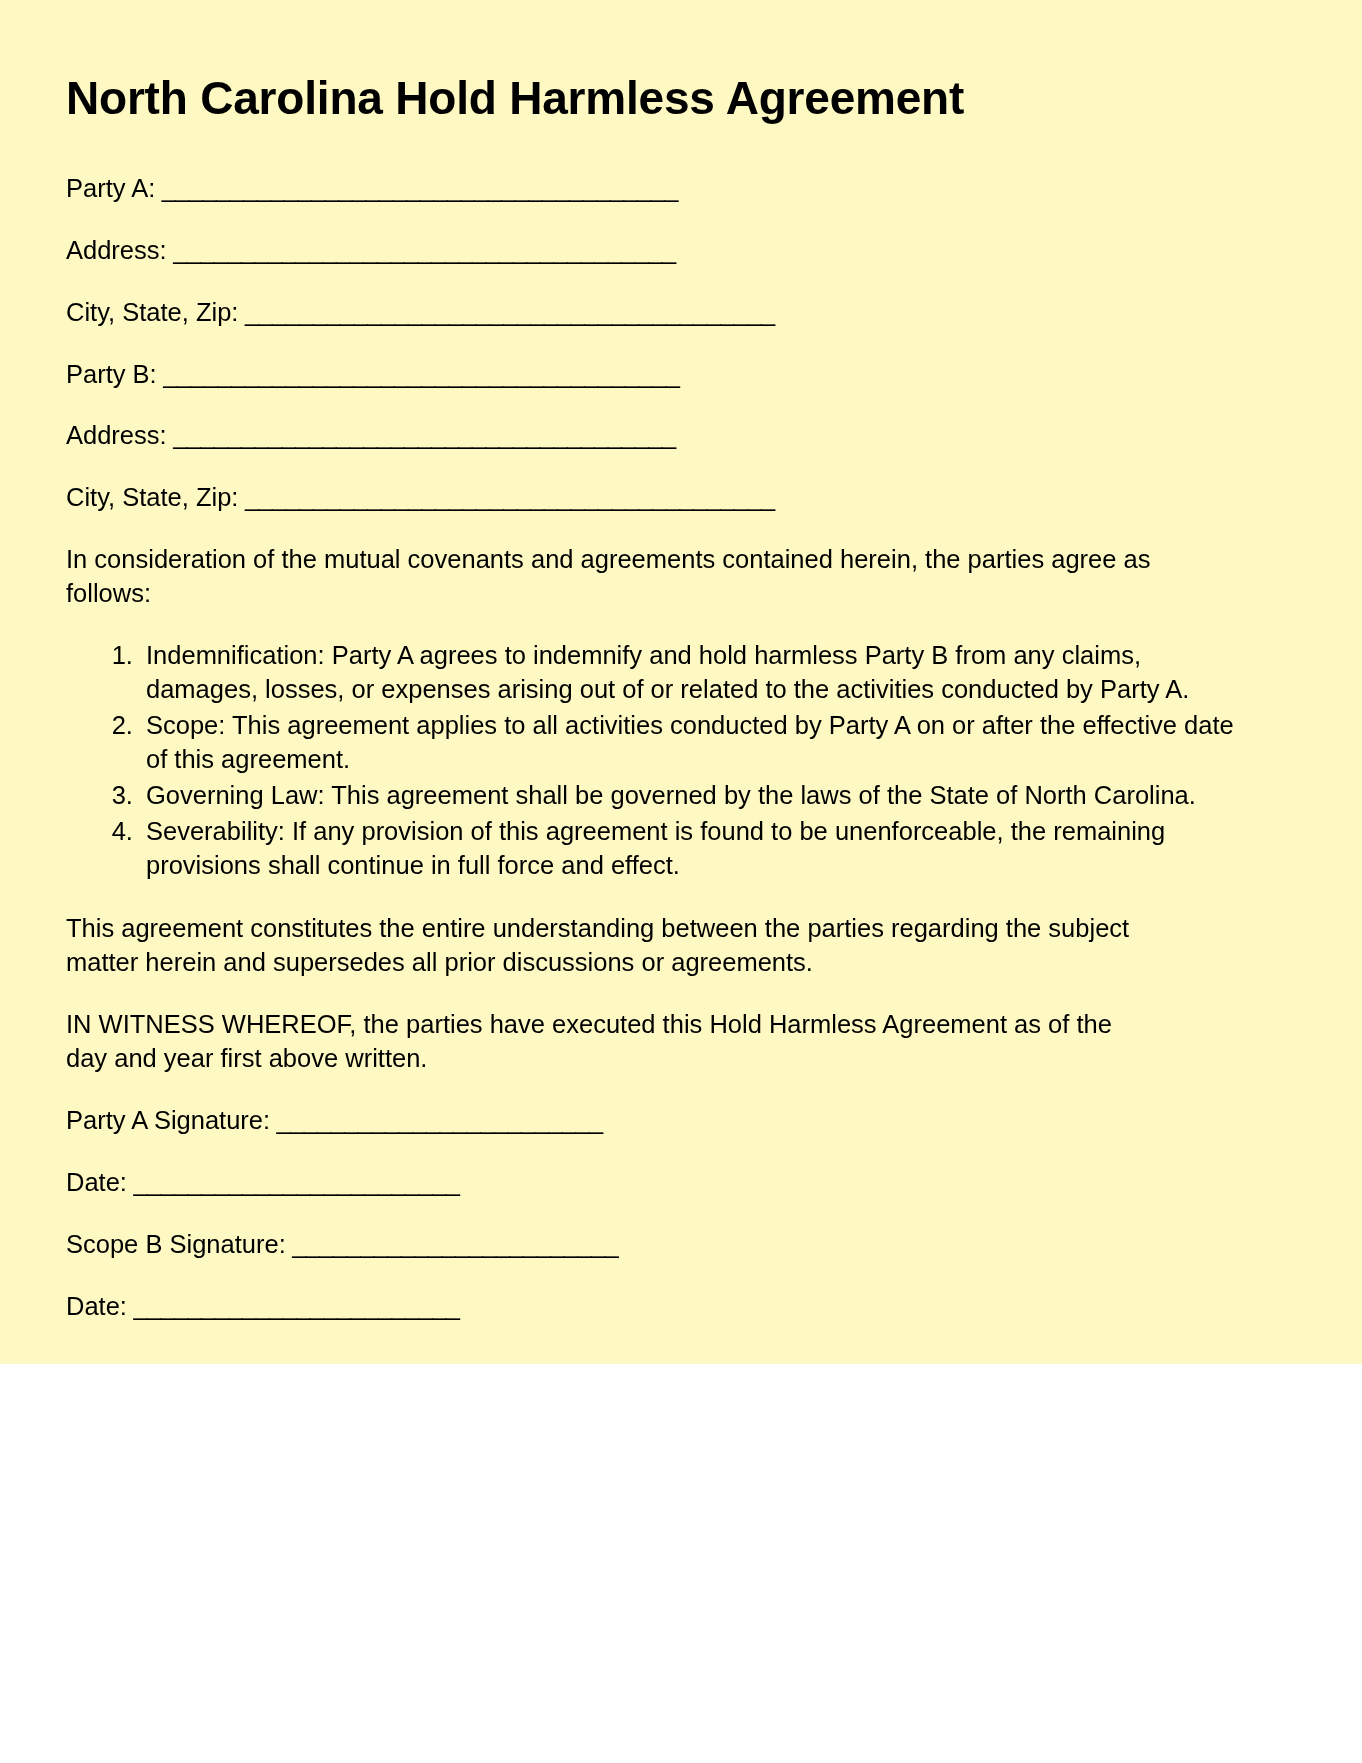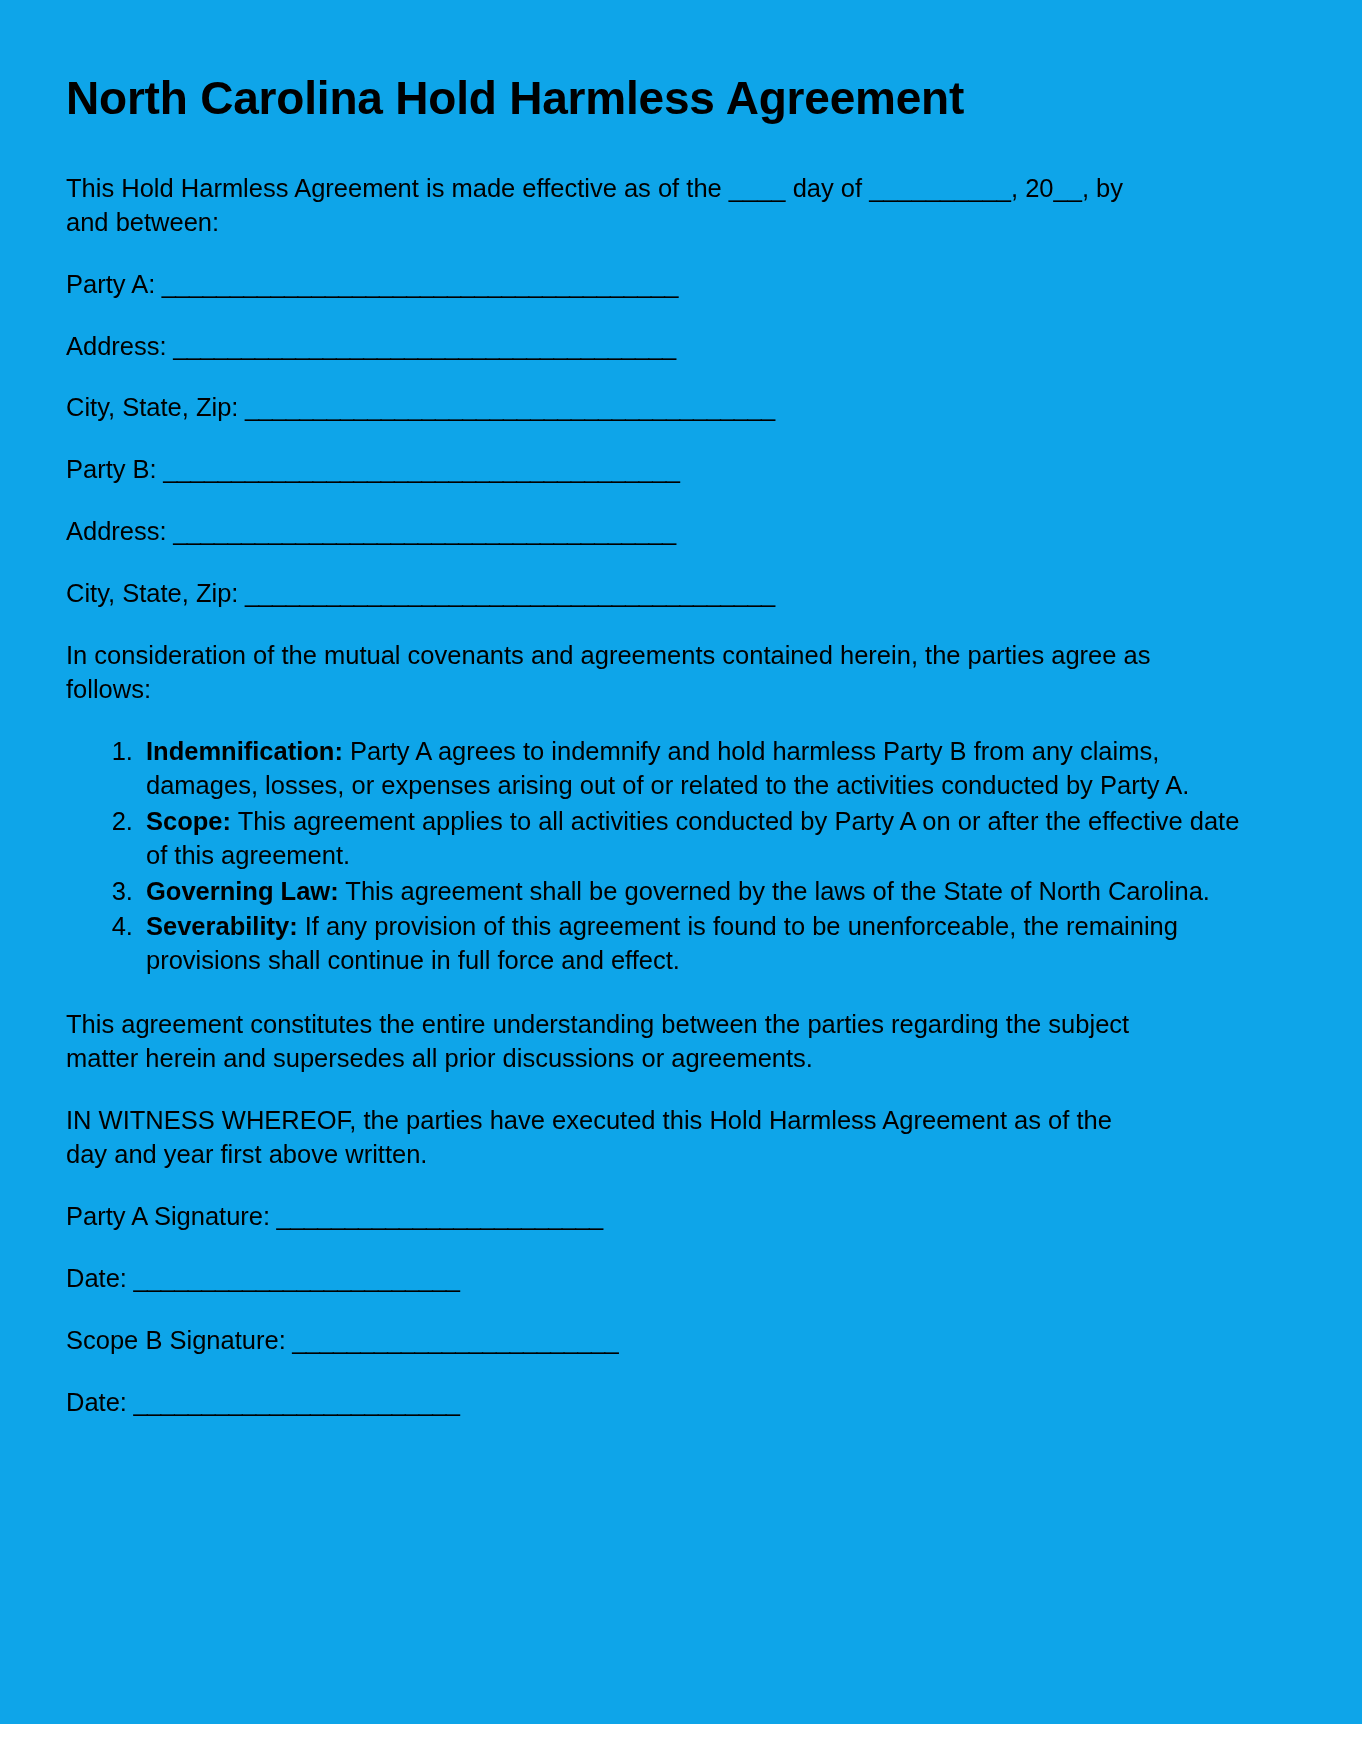--- a/index.html
+++ b/index.html
@@ -4,22 +4,22 @@
 <style>
   html, body {
     margin: 0;
     padding: 0;
     background: #ffffff;
   }
 
   .page {
     position: relative;
     width: 1362px;
-    height: 1724px;
-    background: #0ea5e9;
+    height: 1364px;
+    background: #fef9c3;
     box-sizing: border-box;
     padding: 72px 62px 0 66px;
     font-family: "Liberation Sans", sans-serif;
     color: #000000;
     overflow: hidden;
   }
 
   .doc-title {
     font-size: 46px;
     font-weight: bold;
@@ -70,21 +70,21 @@
 
   ol.clauses li {
     font-size: 25.5px;
     line-height: 1.33;
     margin: 0 0 2px 0;
     padding-left: 6px;
     color: #000000;
   }
 
   ol.clauses li .clause-term {
-    font-weight: bold;
+    font-weight: normal;
   }
 
   .sig-block {
     margin-top: 0;
   }
 
   .watermark {
     position: absolute;
     right: 64px;
     bottom: 52px;
@@ -95,21 +95,20 @@
     white-space: nowrap;
   }
 </style>
 </head>
 <body>
 
 <div class="page">
 
   <h1 class="doc-title">North Carolina Hold Harmless Agreement</h1>
 
-  <p class="para">This Hold Harmless Agreement is made effective as of the ____ day of __________, 20__, by and between:</p>
 
   <p class="field-line"><span class="field-label">Party A:</span><span class="field-rule"> ______________________________________</span></p>
 
   <p class="field-line"><span class="field-label">Address:</span><span class="field-rule"> _____________________________________</span></p>
 
   <p class="field-line"><span class="field-label">City, State, Zip:</span><span class="field-rule"> _______________________________________</span></p>
 
 
   <p class="field-line"><span class="field-label">Party B:</span><span class="field-rule"> ______________________________________</span></p>
 

